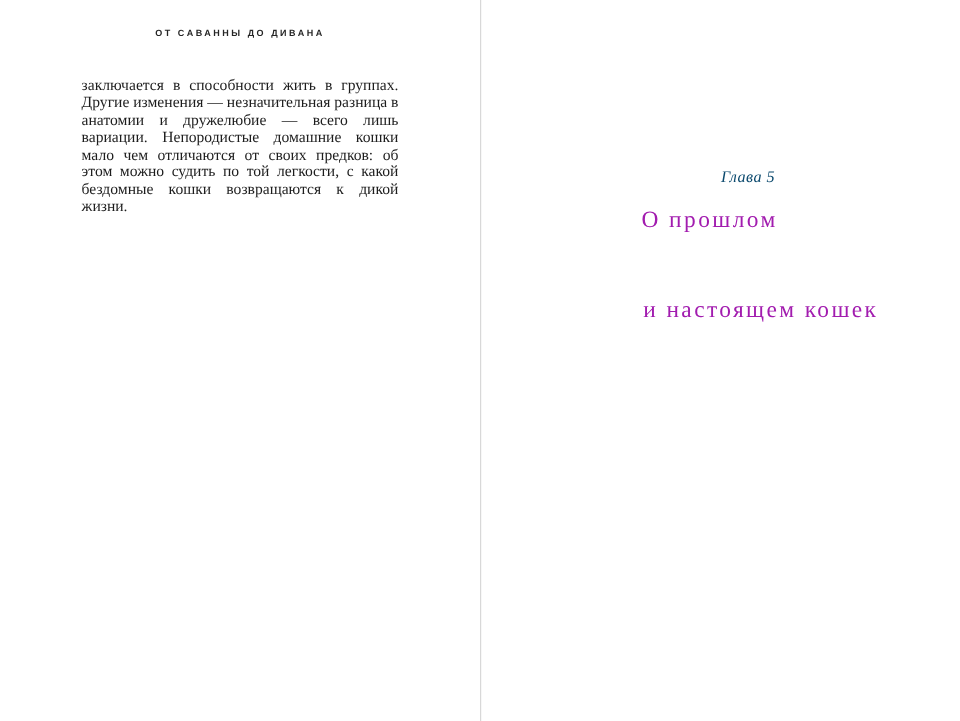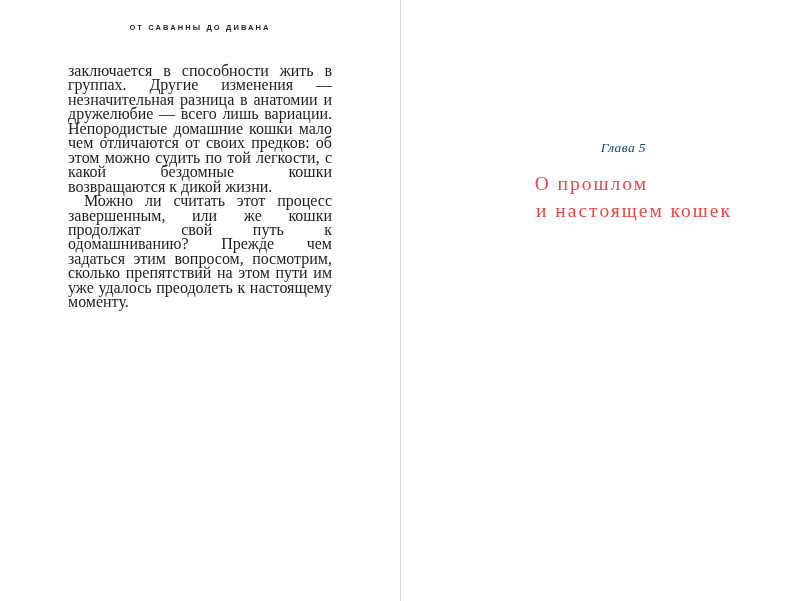--- a/index.html
+++ b/index.html
@@ -58,21 +58,21 @@
 
   .col-left {
     position: absolute;
     left: 68px;
     top: 64px;
     width: 264px;
   }
 
   .body-par {
     margin: 0;
-    font-size: 16px;
+    font-size: 13px;
     line-height: 14.45px;
     text-align: justify;
     text-justify: inter-word;
     hyphens: manual;
     color: #1d1d1d;
   }
   .body-par + .body-par { text-indent: 16px; }
 
   
   .chapter-head {
@@ -88,39 +88,38 @@
     letter-spacing: 0.4px;
     color: #0c4a6e;
     margin: 0 0 14px 0;
     padding-right: 86px;
   }
   .chapter-title {
     margin: 0;
     font-size: 19.5px;
     letter-spacing: 2.0px;
     line-height: 27px;
-    color: #ef4444;
+    color: #a21caf;
     font-weight: 400;
   }
   .chapter-title .tline { display: block; }
   .chapter-title .tline-1 { padding-right: 84px; }
-  .chapter-title .tline-2 { padding-right: 0px; }
+  .chapter-title .tline-2 { padding-right: 0px; margin-top: 48px; }
 </style>
 </head>
 <body>
 
 <div class="spread">
 
   <div class="page page-left">
 
     <div class="running-head">ОТ САВАННЫ ДО ДИВАНА</div>
 
     <div class="col-left">
       <p class="body-par" style="color: rgb(29, 29, 29);">заключается в способности жить в группах. Другие измене­ния — незначительная разница в анатомии и дружелюбие — всего лишь вариации. Непородистые домашние кошки мало чем отличаются от своих предков: об этом можно судить по той легкости, с какой бездомные кошки возвращаются к дикой жизни.</p>
-      <p class="body-par" style="color: rgb(29, 29, 29);">Можно ли считать этот процесс завершенным, или же кошки продолжат свой путь к одомашниванию? Прежде чем задаться этим вопросом, посмотрим, сколько препятствий на этом пути им уже удалось преодолеть к настоящему мо­менту.</p>
     </div>
 
   </div>
 
   <div class="page page-right">
 
     <div class="chapter-head">
       <div class="chapter-num">Глава 5</div>
       <h1 class="chapter-title">
         <span class="tline tline-1">О прошлом</span>

